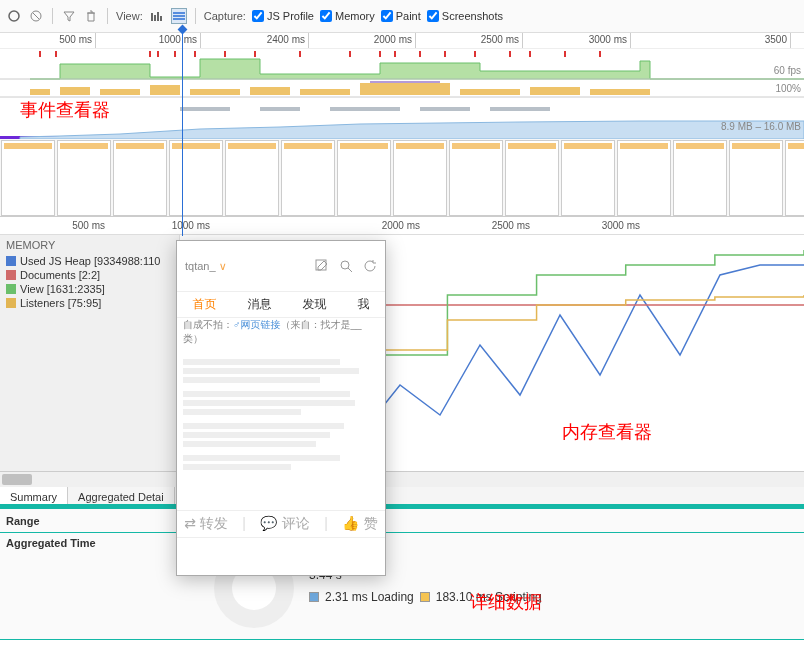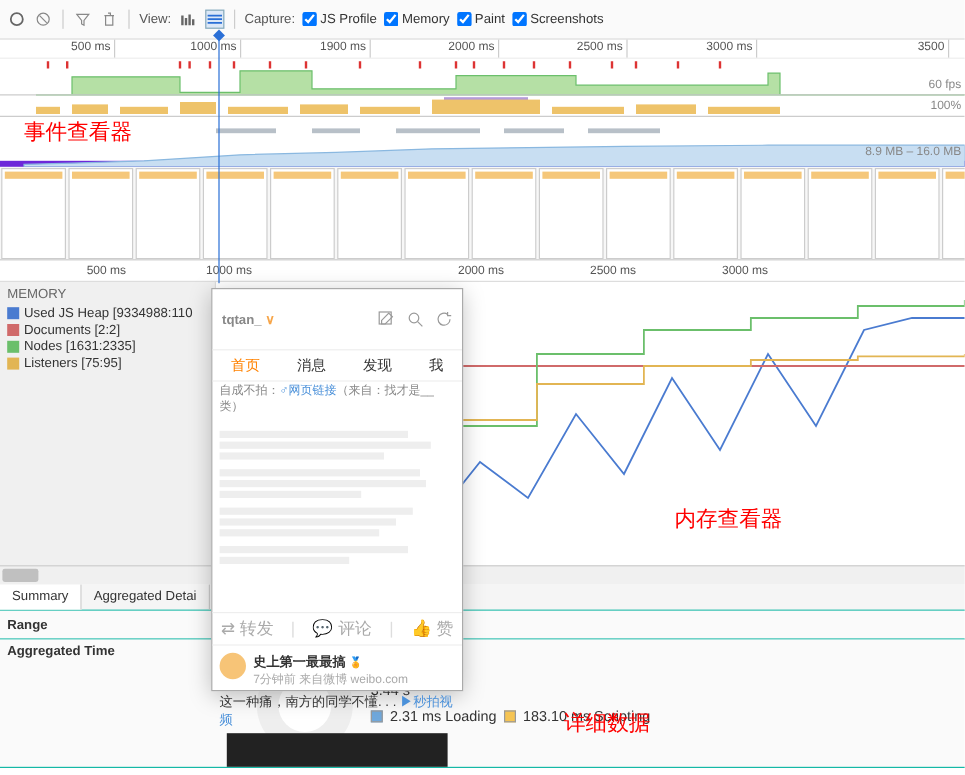--- a/index.html
+++ b/index.html
@@ -12,21 +12,21 @@
 .toolbar .lbl { color: #555; }
 .toolbar label.cb { display: flex; align-items: center; gap: 3px; cursor: pointer; }
 .toolbar input[type=checkbox] { width: 12px; height: 12px; }
 
 
 .ruler { height: 16px; position: relative; border-bottom: 1px solid #eee; font-size: 10px; color: #555; }
 .ruler .tick { position: absolute; top: 0; height: 100%; border-left: 1px solid #ccc; }
 .ruler .ticklbl { position: absolute; top: 1px; transform: translateX(-100%); padding-right: 3px; white-space: nowrap; }
 
 
-.overview { position: relative; height: 90px; border-bottom: 5px solid #6d28d9; }
+.overview { position: relative; height: 90px; border-bottom: 3px solid #6d28d9; }
 .ov-right-lbl { position: absolute; right: 3px; font-size: 10px; color: #888; }
 
 
 .filmstrip { height: 78px; display: flex; overflow: hidden; border-bottom: 1px solid #ccc; background: #f7f7f7; }
 .thumb { flex: 0 0 54px; height: 76px; margin: 1px; background: #fff; border: 1px solid #ccc; position: relative; }
 .thumb::before { content: ""; position: absolute; top: 2px; left: 2px; right: 2px; height: 6px; background: #f5c77a; }
 
 
 .ruler2 { height: 18px; position: relative; font-size: 10px; color: #555; border-bottom: 1px solid #ddd; }
 
@@ -37,39 +37,39 @@
 .mem-legend { display: flex; align-items: center; gap: 4px; margin: 2px 0; font-size: 11px; }
 .mem-sw { width: 10px; height: 10px; }
 .mem-right { flex: 1; position: relative; background: #fff; }
 .mem-right svg { width: 100%; height: 100%; }
 
 
 .hscroll { height: 16px; background: #f0f0f0; border-top: 1px solid #ccc; position: relative; }
 .hscroll .thumbbar { position: absolute; left: 2px; top: 2px; bottom: 2px; width: 30px; background: #c0c0c0; border-radius: 2px; }
 
 
-.tabs { height: 22px; display: flex; border-bottom: 1px solid #14b8a6; background: #f5f5f5; }
+.tabs { height: 22px; display: flex; border-bottom: 5px solid #14b8a6; background: #f5f5f5; }
 .tab { padding: 4px 10px; border-right: 1px solid #ccc; font-size: 11px; cursor: pointer; }
 .tab.active { background: #fff; }
 
 
 .sumrow { display: flex; align-items: center; height: 24px; border-bottom: 1px solid #14b8a6; padding: 0 6px; background: #fafafa; }
 .sumrow .k { width: 170px; font-weight: bold; }
 .aggrow { display: flex; align-items: center; padding: 6px; gap: 10px; }
 .pie { width: 90px; height: 90px; position: relative; }
 .agglist { font-family: Consolas, monospace; font-size: 12px; }
 .agglist div { display: flex; align-items: center; gap: 6px; margin: 4px 0; }
 .agglist .sw { width: 10px; height: 10px; border: 1px solid #999; }
 
 
 .anno { position: absolute; color: #ff0000; font-size: 18px; font-family: Liberation Mono, monospace; pointer-events: none; }
 
 
 .popup { position: absolute; left: 176px; top: 240px; width: 210px; height: 336px; background: #fff; border: 1px solid #aaa; box-shadow: 0 4px 18px rgba(0,0,0,0.25); z-index: 50; font-size: 11px; }
-.popup .p-top { display: flex; align-items: center; justify-content: space-between; padding: 18px 8px; border-bottom: 1px solid #eee; font-weight: bold; }
+.popup .p-top { display: flex; align-items: center; justify-content: space-between; padding: 18px 8px; border-bottom: 1px solid #eee; }
 .popup .p-user { color: #888; }
 .popup .p-icons { display: flex; gap: 10px; color: #888; }
 .popup .p-icons span { width: 14px; height: 14px; display: inline-block; }
 .popup .p-tabs { display: flex; justify-content: space-around; padding: 4px 0; border-bottom: 1px solid #eee; font-size: 12px; }
 .popup .p-tabs .on { color: #ff8200; }
 .popup .p-body { height: 160px; padding: 6px; color: #bbb; font-size: 9px; line-height: 1.4; overflow: hidden; }
 .popup .p-sub { color: #4a90d9; font-size: 10px; padding: 0 6px 4px; }
 .popup .p-actions { display: flex; justify-content: space-around; border-top: 1px solid #eee; border-bottom: 1px solid #eee; padding: 4px 0; color: #aaa; font-size: 14px; }
 .popup .p-post { padding: 6px; font-size: 11px; }
 .popup .p-post .av { width: 22px; height: 22px; border-radius: 50%; background: #f7c477; float: left; margin-right: 6px; }
@@ -141,21 +141,21 @@
       <input type="checkbox" checked="" style="">
       <span>Screenshots</span>
     </label>
 </div>
 
 <div class="ruler" id="ruler1">
     <span class="ticklbl" style="left: 95px;">500 ms</span>
     <span class="tick" style="left: 95px;"></span>
     <span class="ticklbl" style="left: 200px;">1000 ms</span>
     <span class="tick" style="left: 200px;"></span>
-    <span class="ticklbl" style="left: 308px;">1900 ms</span>
+    <span class="ticklbl" style="left: 308px;">2400 ms</span>
     <span class="tick" style="left: 308px;"></span>
     <span class="ticklbl" style="left: 415px;">2000 ms</span>
     <span class="tick" style="left: 415px;"></span>
     <span class="ticklbl" style="left: 522px;">2500 ms</span>
     <span class="tick" style="left: 522px;"></span>
     <span class="ticklbl" style="left: 630px;">3000 ms</span>
     <span class="tick" style="left: 630px;"></span>
     <span class="ticklbl" style="left: 790px;">3500</span>
     <span class="tick" style="left: 790px;"></span>
   </div>
@@ -254,21 +254,21 @@
         <div class="mem-legend">
           <span class="mem-sw" style="background:#4a7bd0"></span>
           <span>Used JS Heap [9334988:110</span>
         </div>
         <div class="mem-legend">
           <span class="mem-sw" style="background:#d06a6a"></span>
           <span>Documents [2:2]</span>
         </div>
         <div class="mem-legend">
           <span class="mem-sw" style="background:#6bbf6b"></span>
-          <span>Nodes [1631:2335]</span>
+          <span>View [1631:2335]</span>
         </div>
         <div class="mem-legend">
           <span class="mem-sw" style="background:#e2b553"></span>
           <span>Listeners [75:95]</span>
         </div>
       </div>
   </div>
   <div class="mem-right">
     <svg viewBox="0 0 624 236" preserveAspectRatio="none" id="memsvg">
         <path d="M60 216 L100 210 L140 170 L180 200 L220 150 L260 180 L300 110 L340 160 L380 80 L420 140 L460 60 L500 120 L540 40 L580 30 L624 30" fill="none" stroke="#4a7bd0" stroke-width="1.5"></path>
@@ -369,25 +369,18 @@
     <div style="width:80%;height:6px;background:#eee;margin:8px 0 3px"></div>
     <div style="width:55%;height:6px;background:#eee;margin:3px 0"></div>
   </div>
   <div class="p-actions">
     <span>⇄ <span>转发</span></span>
     <span style="color:#ddd">|</span>
     <span>💬 <span>评论</span></span>
     <span style="color:#ddd">|</span>
     <span>👍 <span>赞</span></span>
   </div>
-  <div class="p-post">
-    <div class="av"></div>
-    <div class="t1"><span>史上第一最最搞</span> <span style="color:#f7a64a;font-size:9px">🏅</span></div>
-    <div class="t2">7分钟前 来自微博 weibo.com</div>
-    <div class="t3"><span>这一种痛，南方的同学不懂. . . </span><a href="#">▶<span>秒拍视频</span></a></div>
-    <div class="p-img"></div>
-  </div>
 </div>
 
 <div class="anno" style="left:20px;top:98px">事件查看器</div>
 <div class="anno" style="left:246px;top:338px">屏幕截图</div>
 <div class="anno" style="left:562px;top:420px">内存查看器</div>
 <div class="anno" style="left:470px;top:590px">详细数据</div>
 
 </body></html>

